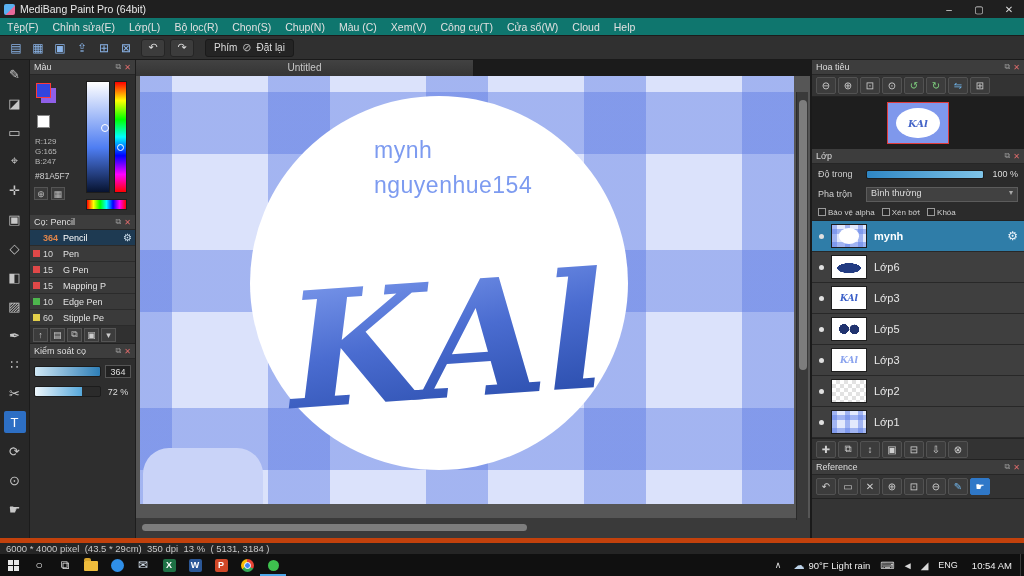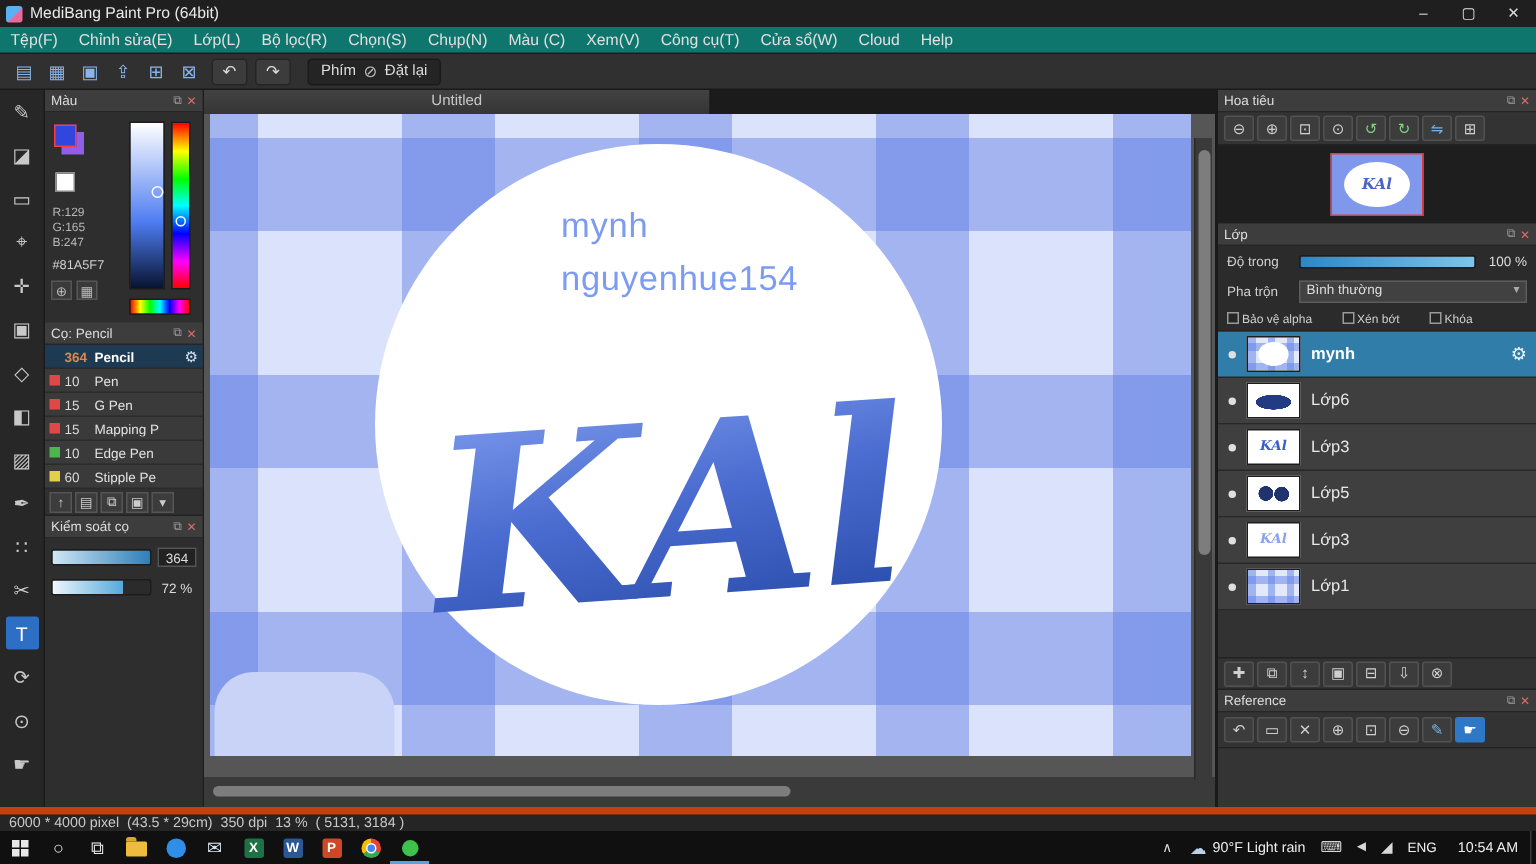--- a/index.html
+++ b/index.html
@@ -72,21 +72,21 @@
     background:linear-gradient(to right,#ff0000,#ffff00,#00ff00,#00ffff,#0000ff,#ff00ff,#ff0000); }
 
   .brush-list { flex:none; background:#353535; }
   .brush-row { height:16px; display:flex; align-items:center; background:#3a3a3a;
     border-bottom:1px solid #2b2b2b; padding:0 3px; }
   .brush-row.selected { background:#1e3a52; }
   .chip { width:7px; height:7px; background:var(--chip, transparent); margin-right:3px; flex:none; }
   .b-size { width:20px; color:#d8d8d8; font-size:9px; flex:none; }
   .brush-row.selected .b-size { color:#e0854a; font-weight:bold; }
   .b-name { color:#e2e2e2; font-size:9px; flex:1; white-space:nowrap; overflow:hidden; }
-  .brush-row.selected .b-name { color:#fff; font-weight:bold; }
+  .brush-row.selected .b-name { color:#fff; font-weight:normal; }
   .b-gear { display:none; color:#cfe0ee; font-size:10px; }
   .brush-row.selected .b-gear { display:block; }
   .brush-toolbar { height:18px; background:#303030; display:flex; align-items:center; gap:2px;
     padding:0 3px; border-bottom:1px solid #222; }
   .bt-ico { width:15px; height:14px; background:#3c3c3c; border:1px solid #555; color:#ccc;
     font-size:9px; display:flex; align-items:center; justify-content:center; }
 
   .bc-body { flex:1; background:#2e2e2e; padding:6px 4px; }
   .bc-row { display:flex; align-items:center; gap:4px; margin-bottom:8px; }
   .bc-slider { flex:1; height:11px; border:1px solid #1c1c1c; border-radius:2px;
@@ -141,21 +141,21 @@
     font-family:"DejaVu Serif", serif; }
 
   .lp-row { height:20px; display:flex; align-items:center; padding:0 6px; gap:4px; flex:none; }
   .lp-label { width:44px; color:#cfcfcf; font-size:9px; flex:none; }
   .op-track { flex:1; height:9px; border:1px solid #1c1c1c;
     background:linear-gradient(90deg,#2e86c4,#7fc4e8); border-radius:2px; }
   .lp-val { width:30px; color:#ddd; font-size:9px; text-align:right; }
   .blend-select { flex:1; height:15px; background:#414141; border:1px solid #5c5c5c; color:#ddd;
     font-size:9px; display:flex; align-items:flex-start; padding:0 4px; }
   .blend-select .caret { margin-left:auto; color:#aaa; font-size:8px; }
-  .checks-row { height:17px; display:flex; align-items:center; gap:20px; padding:0 6px;
+  .checks-row { height:17px; display:flex; align-items:center; gap:7px; padding:0 6px;
     border-bottom:1px solid #222; flex:none; }
   .chk { display:flex; align-items:center; gap:2px; color:#cfcfcf; font-size:8px; }
   .chk-box { width:8px; height:8px; background:#262626; border:1px solid #9a9a9a; }
 
   .layer-list { height:217px; background:#323232; overflow:hidden; flex:none; }
   .layer-row { height:31px; display:flex; align-items:center; background:#3f3f3f;
     border-bottom:1px solid #282828; padding:0 4px; gap:4px; }
   .layer-row.selected { background:#2f7da8; }
   .vis-dot { width:5px; height:5px; border-radius:50%; background:#e0e0e0; margin:0 3px; flex:none; }
   .thumb { position:relative; width:36px; height:24px; background:#fff; border:1px solid #1d1d1d;
@@ -514,20 +514,28 @@
 
       </div>
         <div class="layer-row t-kal2">
         <span class="vis-dot"></span>
         <span class="thumb">
           <span class="thumb-label">KAl</span>
         </span>
         <span class="lname">Lớp3</span>
 
       </div>
+        <div class="layer-row t-checker">
+        <span class="vis-dot"></span>
+        <span class="thumb">
+          <span class="thumb-label"></span>
+        </span>
+        <span class="lname">Lớp2</span>
+
+      </div>
         <div class="layer-row t-plaid">
         <span class="vis-dot"></span>
         <span class="thumb">
           <span class="thumb-label"></span>
         </span>
         <span class="lname">Lớp1</span>
 
       </div>
       </div>
     <div class="layer-toolbar">

